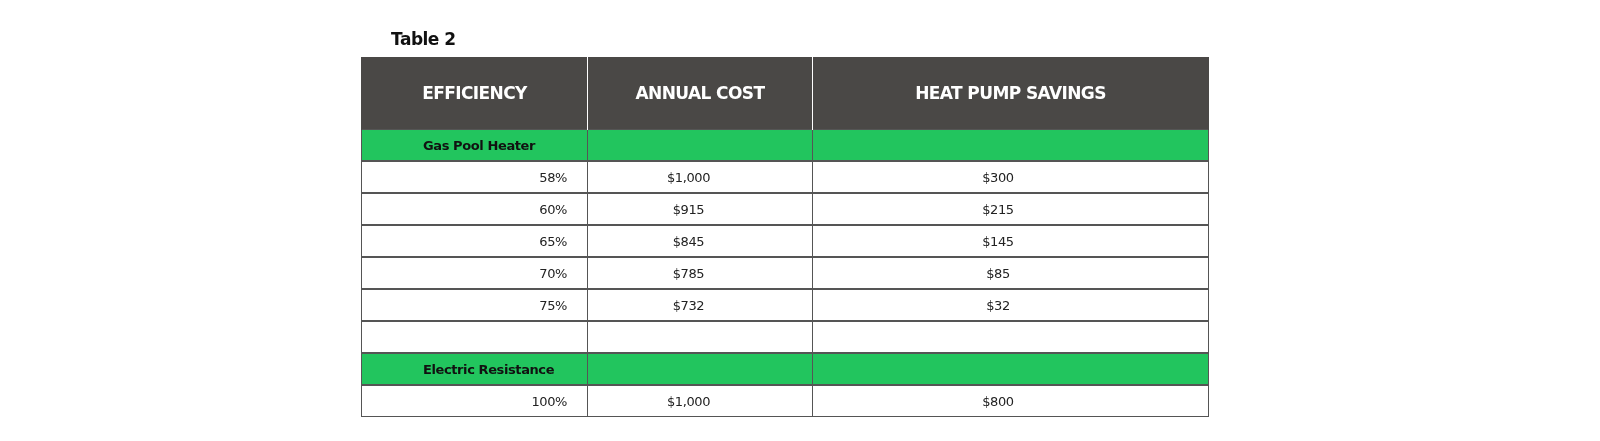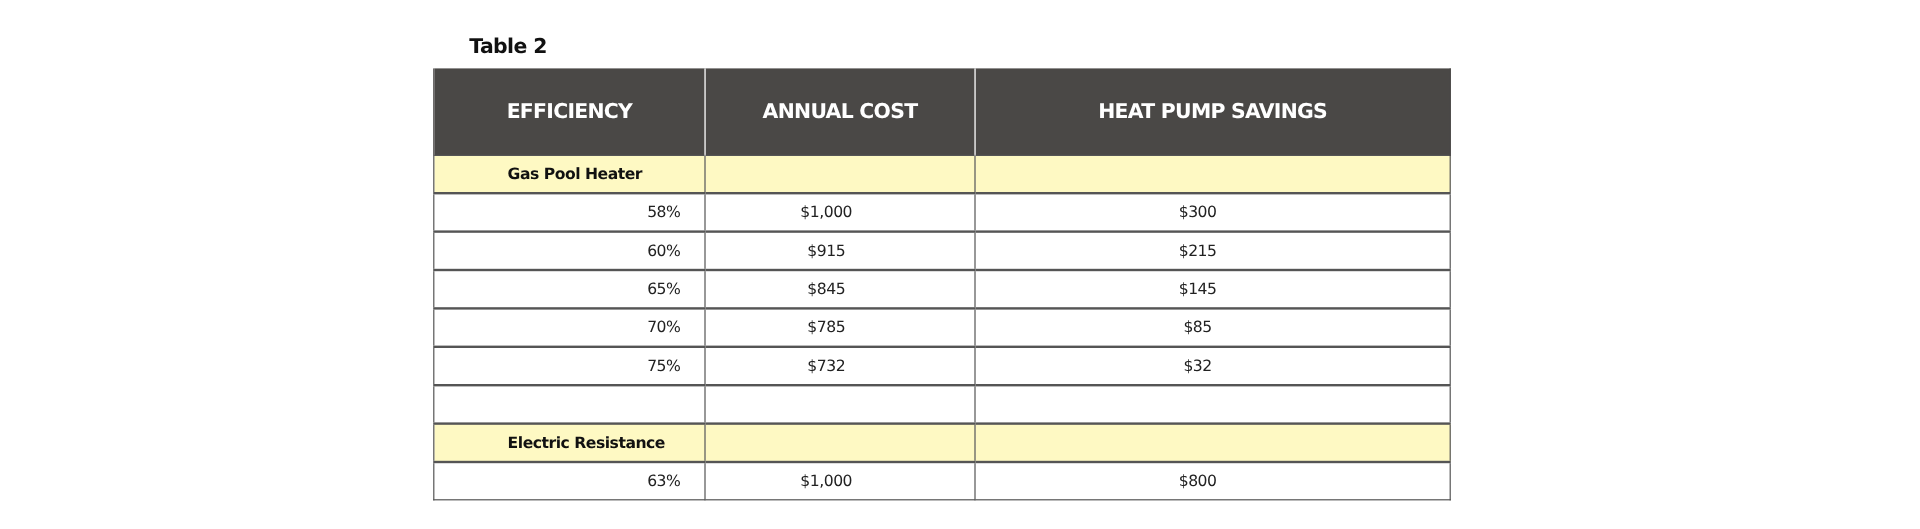--- a/index.html
+++ b/index.html
@@ -52,21 +52,21 @@
     th:last-child { border-right: 1px solid #4a4846; }
     td {
       height: 30px;
       padding: 0;
       font-size: 13px;
       border: 1px solid #555555;
       border-top: 2px solid #555555;
       letter-spacing: -0.4px;
     }
     tr.group td {
-      background: #fef9c3;
+      background: #22c55e;
     }
     tr.group td.label {
       font-weight: bold;
       color: #111111;
       text-align: left;
       padding-left: 61px;
     }
     tr.first-group td { border-top: 1px solid #555555; }
     td.num-eff { text-align: right; padding-right: 20px; }
     td.num-cost { text-align: center; padding-right: 23px; }
@@ -125,18 +125,18 @@
       <td></td>
       <td></td>
       <td></td>
     </tr>
     <tr class="group">
       <td class="label">Electric Resistance</td>
       <td></td>
       <td></td>
     </tr>
     <tr>
-      <td class="num-eff">63%</td>
+      <td class="num-eff">100%</td>
       <td class="num-cost">$1,000</td>
       <td class="num-sav">$800</td>
     </tr>
   </tbody>
 </table>
 
 </body></html>

